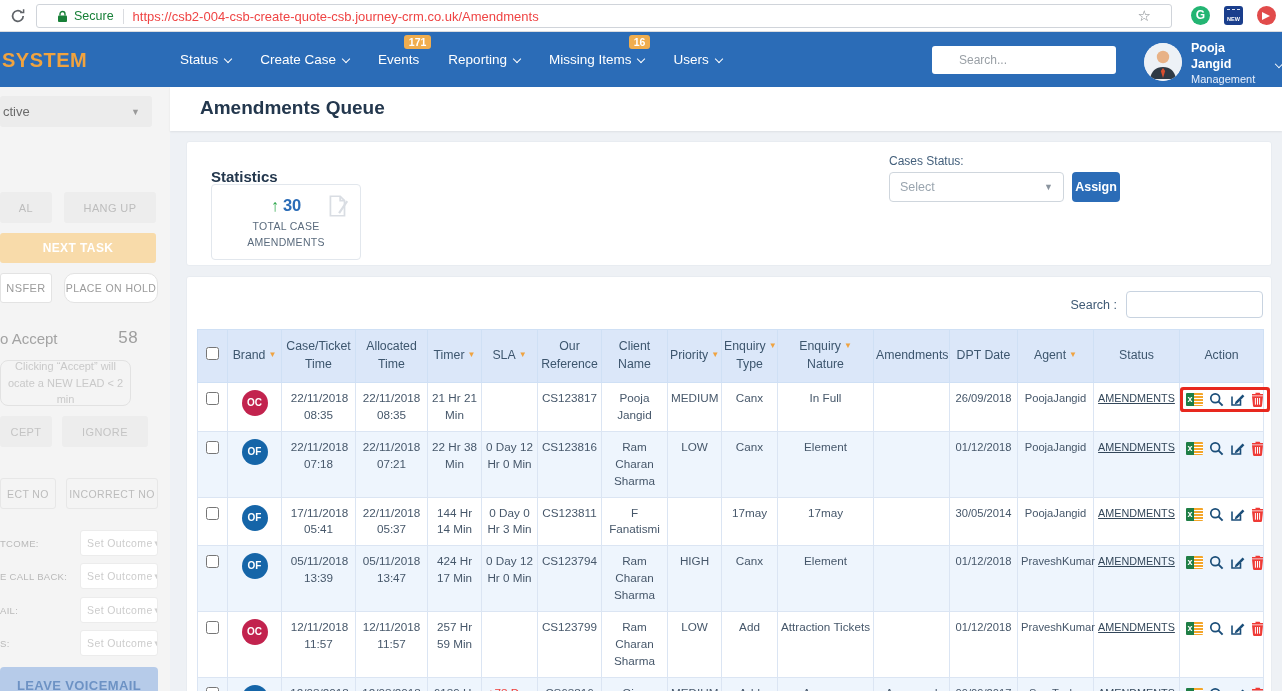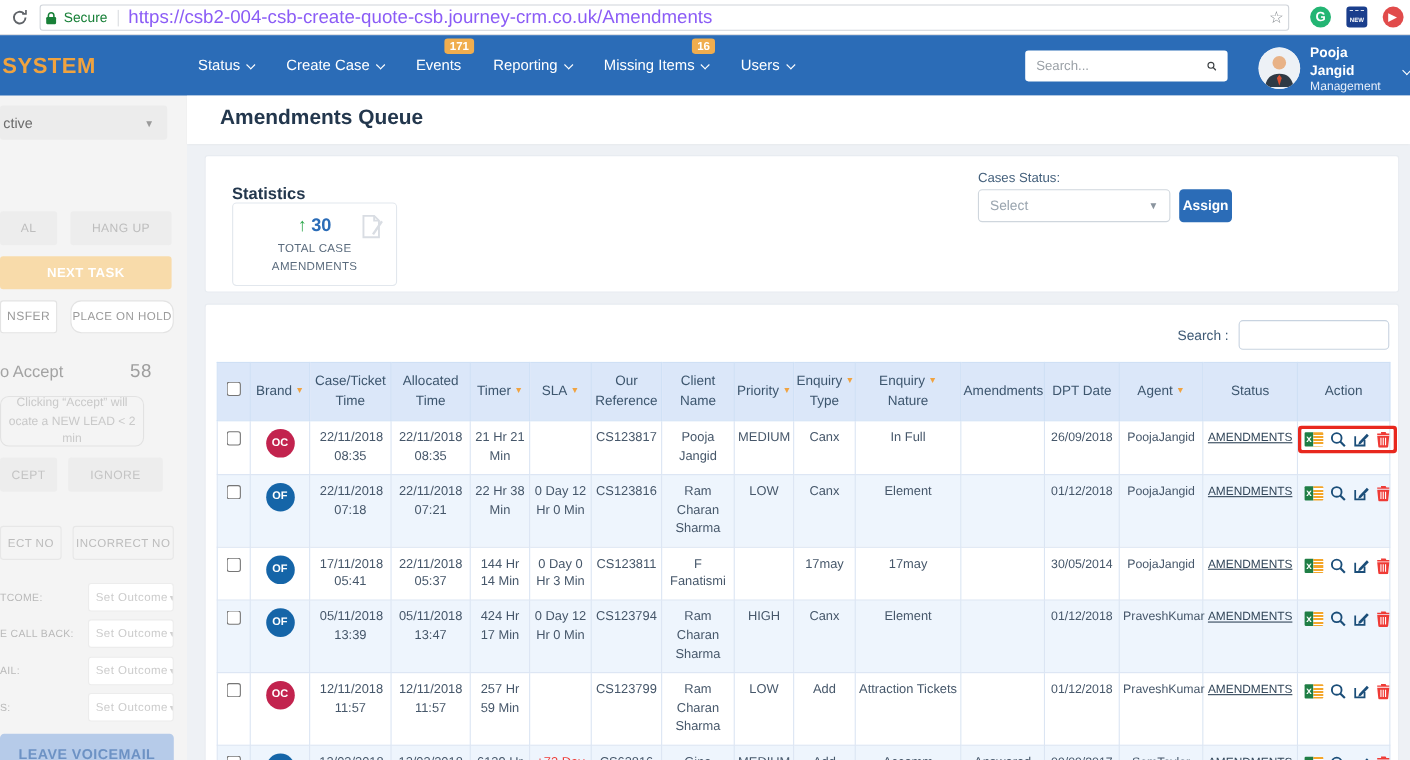--- a/index.html
+++ b/index.html
@@ -2,41 +2,41 @@
 <html><head>
 <meta charset="utf-8">
 <style>
   * { margin:0; padding:0; box-sizing:border-box; }
   html,body { width:1282px; height:691px; overflow:hidden; }
   body { font-family:"Liberation Sans", sans-serif; background:#eef1f5; position:relative; }
 
   
   .browser-bar { position:absolute; left:0; top:0; width:1282px; height:32px; background:#fff; border-bottom:1px solid #dadce0; }
   .reload-btn { position:absolute; left:10px; top:8px; width:16px; height:16px; cursor:pointer; }
-  .url-bar { position:absolute; left:36px; top:4px; width:1136px; height:24px; border:1px solid #d0d4da; border-radius:3px; background:#fff; display:flex; align-items:center; padding:0 4px; }
+  .url-bar { position:absolute; left:36px; top:4px; width:1136px; height:24px; border:1px solid #d0d4da; border-radius:3px; background:#fff; display:flex; align-items:center; padding:0 20px; }
   .secure-label { color:#188038; font-size:12.5px; margin-left:6px; }
   .url-sep { width:1px; height:15px; background:#dadce0; margin:0 9px; }
-  .url-text { color:#8b5cf6; font-size:17px; white-space:nowrap; overflow:hidden; flex:1; }
+  .url-text { color:#ef4444; font-size:13px; white-space:nowrap; overflow:hidden; flex:1; }
   .star-icon { color:#80868b; font-size:15px; margin-left:8px; }
   .ext-icons { position:absolute; right:6px; top:6px; display:flex; gap:14px; align-items:center; }
   .ext-g { width:19px; height:19px; border-radius:50%; background:#23b573; color:#fff; font-weight:bold; font-size:12px; text-align:center; line-height:19px; }
   .ext-new { width:19px; height:19px; border-radius:3px; background:#1a3e8c; color:#fff; font-weight:bold; font-size:5.5px; text-align:center; line-height:8px; padding-top:9px; position:relative; }
   .ext-new::before { content:""; position:absolute; top:3px; left:3px; right:3px; border-top:1.5px dashed rgba(255,255,255,.85); }
   .ext-red { width:19px; height:19px; border-radius:50%; background:#e14b4b; position:relative; }
   .ext-red::before { content:""; position:absolute; left:5px; top:6px; border-left:8px solid #fff; border-top:4px solid transparent; border-bottom:4px solid transparent; }
 
   
   .nav-bar { position:absolute; left:0; top:32px; width:1282px; height:55px; background:#2b6cb7; }
   .logo { position:absolute; left:2px; top:17px; color:#f0a33f; font-size:20px; font-weight:bold; letter-spacing:.5px; }
   .nav-menu { position:absolute; left:180px; top:0; height:55px; display:flex; align-items:center; gap:29px; }
   .menu-item { position:relative; color:#fff; font-size:13.5px; cursor:pointer; white-space:nowrap; }
   .chev { display:inline-block; width:6px; height:6px; border-right:1.6px solid #fff; border-bottom:1.6px solid #fff; transform:rotate(45deg); margin-left:7px; margin-bottom:2px; }
   .nav-badge { position:absolute; top:-17px; right:-12px; background:#f0ad4e; color:#fff; font-size:10.5px; font-weight:bold; padding:1px 5px; border-radius:3px; }
   .nav-search { position:absolute; left:932px; top:14px; width:184px; height:28px; background:#fff; border-radius:3px; display:flex; align-items:center; padding:0 10px; }
-  .nav-search input { border:none; outline:none; flex:1; font-size:12px; color:#333; font-family:"Liberation Sans", sans-serif; }
+  .nav-search input { border:none; outline:none; flex:1; font-size:12px; color:#333; font-family:"Liberation Sans", sans-serif;margin-left:17px; }
   .nav-search input::placeholder { color:#9aa0a6; }
   .nav-user { position:absolute; left:1144px; top:8px; display:flex; align-items:center; gap:9px; color:#fff; }
   .avatar { width:38px; height:38px; border-radius:50%; overflow:hidden; background:#e9eef5; flex:0 0 auto; }
   .user-name { font-size:12.5px; font-weight:bold; line-height:1.3; }
   .user-role { font-size:11px; font-weight:normal; color:#e7eefa; }
   .user-caret { margin-left:4px; margin-top:6px; }
 
   
   .sidebar { position:absolute; left:0; top:87px; width:170px; height:604px; background:#f4f4f4; overflow:hidden; }
   .sb { position:absolute; border-radius:3px; display:flex; align-items:center; justify-content:center; font-size:11px; letter-spacing:.4px; }

